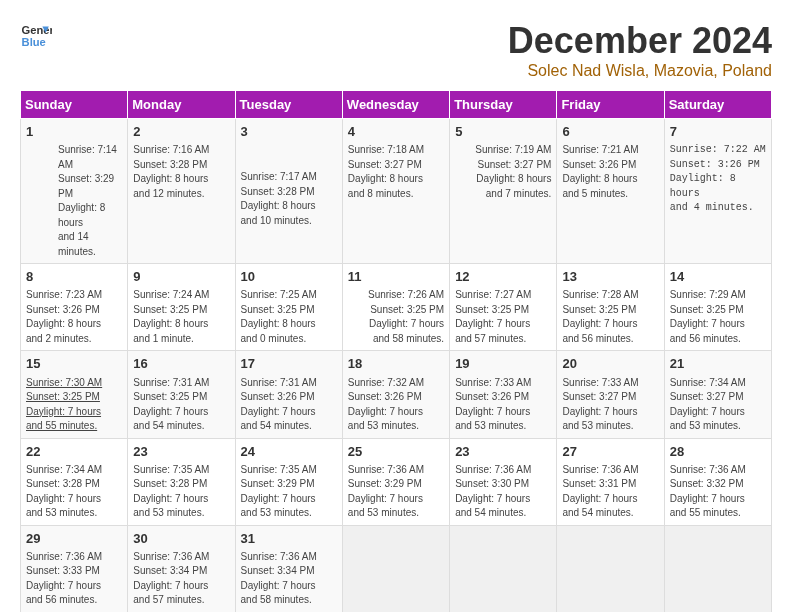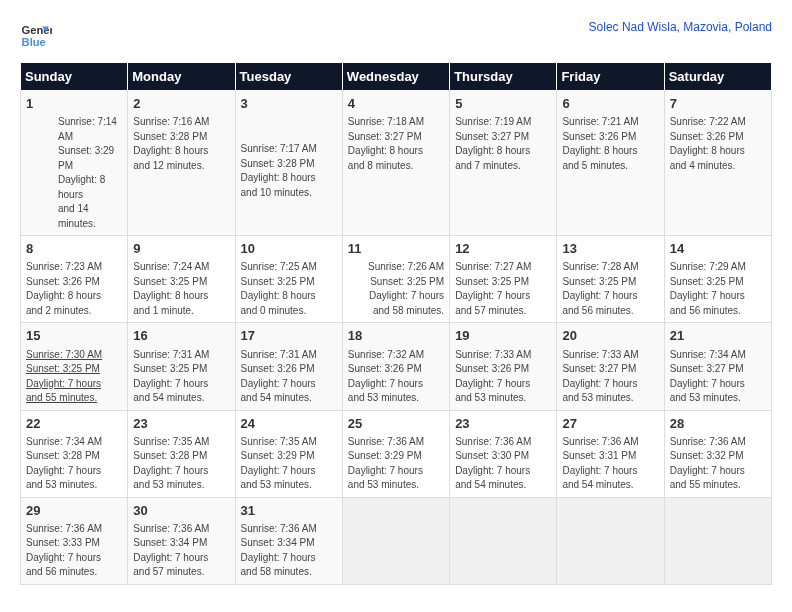--- a/index.html
+++ b/index.html
@@ -27,30 +27,30 @@
     }
     .title-area {
       text-align: right;
     }
     .main-title {
       font-size: 36px;
       font-weight: bold;
       color: #333;
     }
     .subtitle {
-      font-size: 12px;
-      color: #1d4ed8;
+      font-size: 16px;
+      color: #a16207;
     }
     .calendar-table {
       width: 100%;
       border-collapse: collapse;
       font-size: 11px;
     }
     .calendar-table thead tr th {
-      background-color: #0f172a;
+      background-color: #a21caf;
       color: #fff;
       padding: 6px 4px;
       text-align: left;
       font-size: 13px;
       font-weight: bold;
       border: 1px solid #fff;
     }
     .calendar-table tbody tr td {
       vertical-align: top;
       padding: 4px 5px;
@@ -86,20 +86,21 @@
 
 <div class="header-area">
   <div class="logo">
     <svg class="logo-icon" viewBox="0 0 40 40">
       <text x="2" y="18" font-size="14" font-weight="bold" fill="#333">General</text>
       <text x="2" y="32" font-size="14" font-weight="bold" fill="#4a90d9">Blue</text>
       <polygon points="36,8 44,8 40,16" fill="#4a90d9" transform="translate(-8, 0)"></polygon>
     </svg>
   </div>
   <div class="title-area">
+    <div class="main-title">December 2024</div>
     <div class="subtitle">Solec Nad Wisla, Mazovia, Poland</div>
   </div>
 </div>
 
 <table class="calendar-table">
   <thead>
     <tr>
       <th>Sunday</th>
       <th>Monday</th>
       <th>Tuesday</th>
@@ -134,35 +135,35 @@
         </td>
         <td>
           <span class="day-num">4</span>
           <div class="day-info" style="white-space: pre-line;">Sunrise: 7:18 AM
 Sunset: 3:27 PM
 Daylight: 8 hours
 and 8 minutes.</div>
         </td>
         <td>
           <span class="day-num">5</span>
-          <div class="day-info" style="white-space: pre-line;">Sunrise: 7:19 AM
+          <div class="day-info" style="white-space: pre-line; text-align: right;">Sunrise: 7:19 AM
 Sunset: 3:27 PM
 Daylight: 8 hours
 and 7 minutes.</div>
         </td>
         <td>
           <span class="day-num">6</span>
           <div class="day-info" style="white-space: pre-line;">Sunrise: 7:21 AM
 Sunset: 3:26 PM
 Daylight: 8 hours
 and 5 minutes.</div>
         </td>
         <td>
           <span class="day-num">7</span>
-          <div class="day-info" style="white-space: pre-line;">Sunrise: 7:22 AM
+          <div class="day-info" style="white-space: pre-line; font-family: Liberation Mono, monospace;">Sunrise: 7:22 AM
 Sunset: 3:26 PM
 Daylight: 8 hours
 and 4 minutes.</div>
         </td>
       </tr>
       <tr>
         <td>
           <span class="day-num">8</span>
           <div class="day-info" style="white-space: pre-line;">Sunrise: 7:23 AM
 Sunset: 3:26 PM

